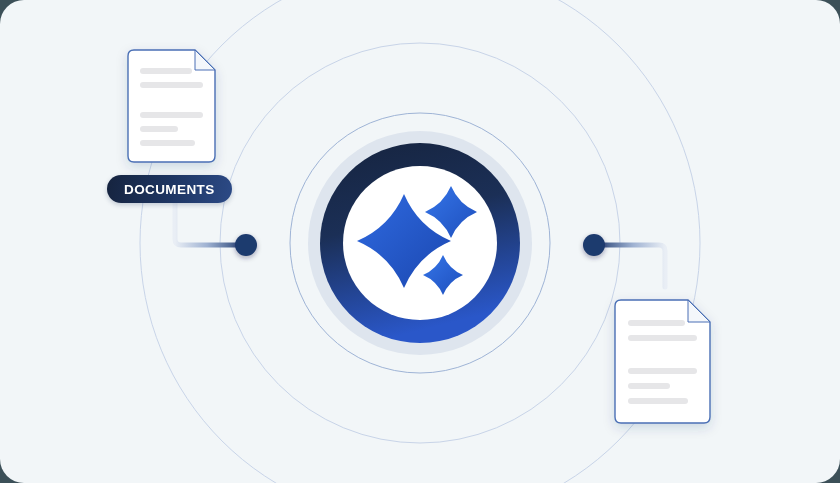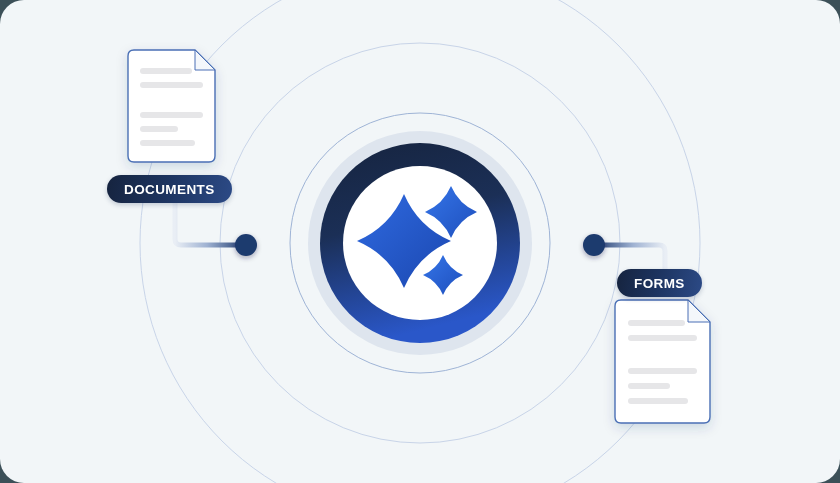--- a/index.html
+++ b/index.html
@@ -116,17 +116,14 @@
           <rect x="13" y="83" width="42" height="6" rx="3" fill="#e6e6e8"></rect>
           <rect x="13" y="98" width="60" height="6" rx="3" fill="#e6e6e8"></rect>
         </g>
       </g>
   </svg>
 
   <div class="pill" id="badge-documents" style="left: 107px; top: 175px;">
     <span>DOCUMENTS</span>
   </div>
 
-  <div class="pill" id="badge-forms" style="left: 617px; top: 269px;">
-    <span>FORMS</span>
-  </div>
 
 </div>
 
 </body></html>

